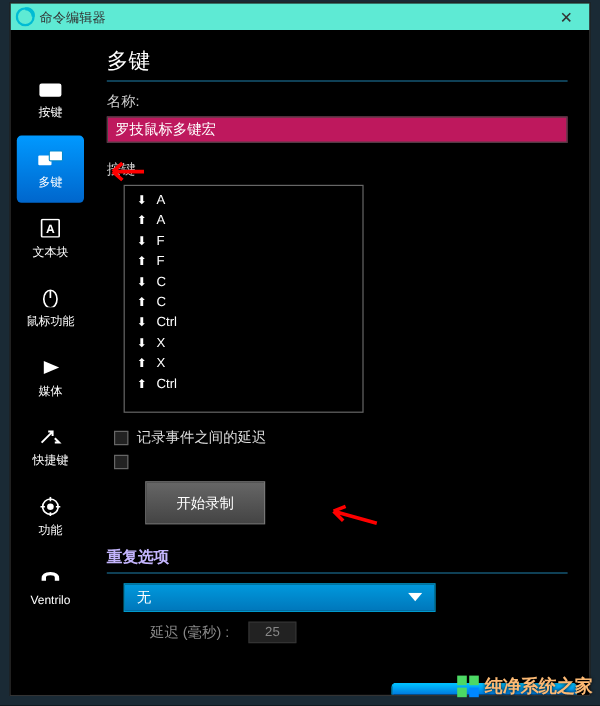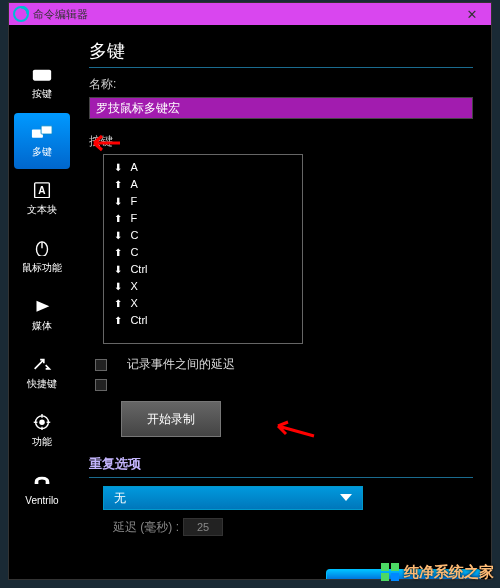--- a/index.html
+++ b/index.html
@@ -1,43 +1,43 @@
 <!DOCTYPE html>
 <html><head>
 <meta charset="utf-8">
 <style>
   * { box-sizing: border-box; margin: 0; padding: 0; font-family: "Microsoft YaHei", Arial, sans-serif; }
   body { width: 500px; height: 588px; background: #1a2a35; overflow: hidden; position: relative; }
   .window { position: absolute; left: 8px; top: 2px; width: 484px; height: 578px; background: #000; border: 1px solid #333; }
-  .titlebar { height: 22px; background: #d946ef; display: flex; align-items: center; padding: 0 4px; }
+  .titlebar { height: 22px; background: #5eead4; display: flex; align-items: center; padding: 0 4px; }
   .logo { width: 16px; height: 16px; margin-right: 4px; }
   .title { font-size: 11px; color: #333; flex: 1; }
   .closebtn { width: 30px; height: 22px; display: flex; align-items: center; justify-content: center; font-size: 13px; color: #333; cursor: pointer; }
   .content { display: flex; height: calc(100% - 22px); }
   .sidebar { width: 66px; background: #000; display: flex; flex-direction: column; align-items: center; padding-top: 30px; gap: 2px; }
   .side-item { width: 56px; height: 56px; display: flex; flex-direction: column; align-items: center; justify-content: center; color: #fff; font-size: 10px; border-radius: 4px; cursor: pointer; gap: 4px; }
   .side-item.active { background: linear-gradient(#0099ff, #0066cc); border-radius: 4px; }
   .side-icon { width: 22px; height: 18px; display: flex; align-items: center; justify-content: center; }
   .side-icon svg { fill: #fff; }
   .main { flex: 1; padding: 14px 18px 10px 14px; color: #fff; position: relative; }
   .heading { font-size: 18px; color: #fff; margin-bottom: 2px; }
   .hr { border: none; border-top: 1px solid #1a6b8f; margin: 4px 0 8px 0; }
   .label { font-size: 12px; color: #ccc; margin-bottom: 4px; }
-  .name-input { width: 100%; height: 22px; background: #a21caf; border: 1px solid #444; color: #fff; font-size: 12px; padding: 0 6px; }
+  .name-input { width: 100%; height: 22px; background: #be185d; border: 1px solid #444; color: #fff; font-size: 12px; padding: 0 6px; }
   .keystroke-box { width: 200px; height: 190px; background: #000; border: 1px solid #666; margin-top: 4px; margin-left: 14px; padding: 4px 10px; overflow: hidden; }
   .ks-row { display: flex; align-items: center; gap: 8px; color: #fff; font-size: 11px; line-height: 17px; }
   .arrow { font-size: 10px; }
   .options { margin-top: 12px; margin-left: 6px; }
-  .check-row { display: flex; align-items: center; gap: 20px; font-size: 12px; color: #ddd; margin-bottom: 6px; }
+  .check-row { display: flex; align-items: center; gap: 7px; font-size: 12px; color: #ddd; margin-bottom: 6px; }
   .checkbox { width: 12px; height: 12px; background: #222; border: 1px solid #666; }
   .record-btn { display: block; margin: 10px 0 0 26px; width: 100px; height: 36px; background: linear-gradient(#666, #444); border: 1px solid #777; color: #fff; font-size: 12px; cursor: pointer; }
   .repeat-section { margin-top: 18px; }
   .repeat-label { font-size: 13px; font-weight: bold; color: #c4b5fd; margin-bottom: 2px; }
   .dropdown { width: 260px; height: 24px; background: linear-gradient(#0099dd, #0077bb); border: 1px solid #0099cc; color: #fff; font-size: 12px; display: flex; align-items: center; justify-content: space-between; padding: 0 10px; cursor: pointer; margin-left: 14px; }
-  .delay-row { display: flex; align-items: center; gap: 4px; margin-top: 8px; margin-left: 24px; font-size: 12px; color: #888; }
+  .delay-row { display: flex; align-items: center; gap: 16px; margin-top: 8px; margin-left: 36px; font-size: 12px; color: #888; }
   .delay-input { width: 40px; height: 18px; background: #222; border: 1px solid #333; color: #888; text-align: center; font-size: 11px; }
   .red-arrow { position: absolute; }
   .red-arrow svg { display: block; }
   .watermark { position: absolute; right: 6px; bottom: 6px; display: flex; align-items: center; gap: 4px; color: #fdba74; font-size: 15px; font-weight: bold; text-shadow: 0 0 3px #000; }
   .wm-logo { width: 20px; height: 20px; }
   .bluebar { position: absolute; right: 10px; bottom: 0; width: 155px; height: 10px; background: linear-gradient(#00bfff, #0077dd); border: 1px solid #00bfff; border-bottom: none; border-radius: 4px 4px 0 0; }
 </style>
 </head>
 <body>
 

